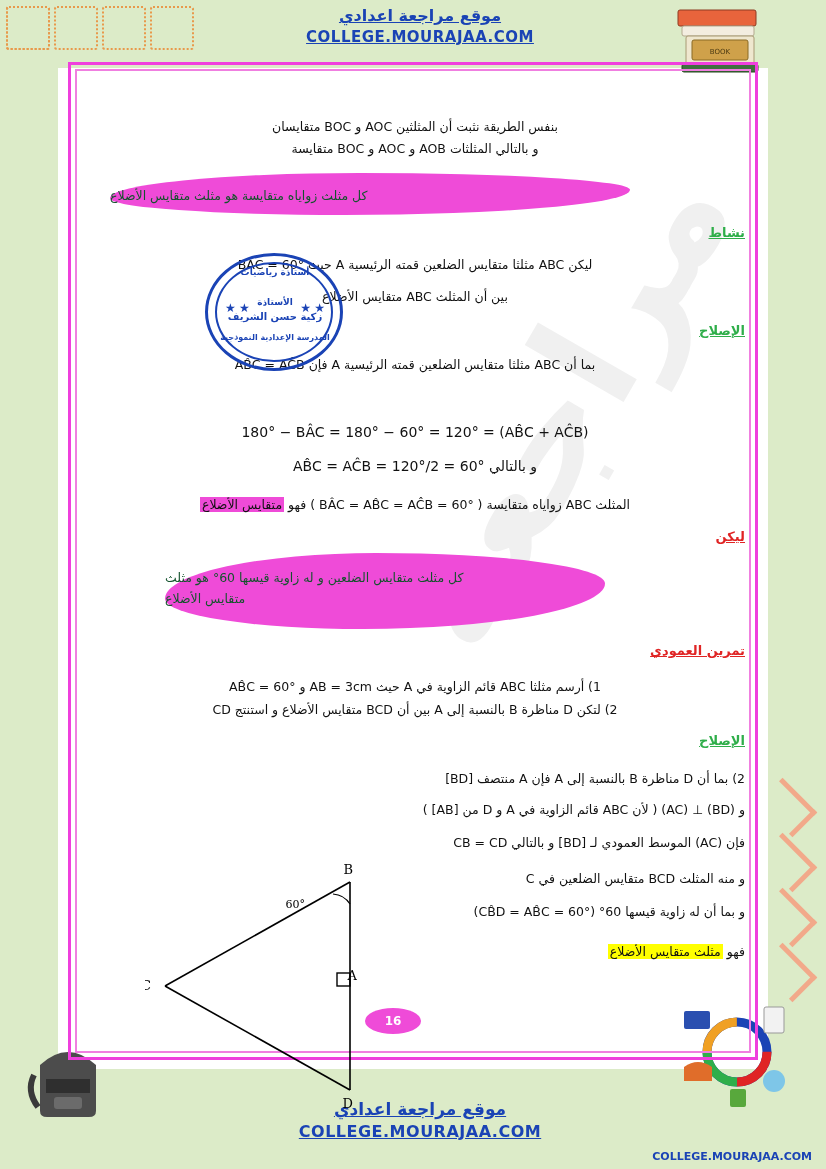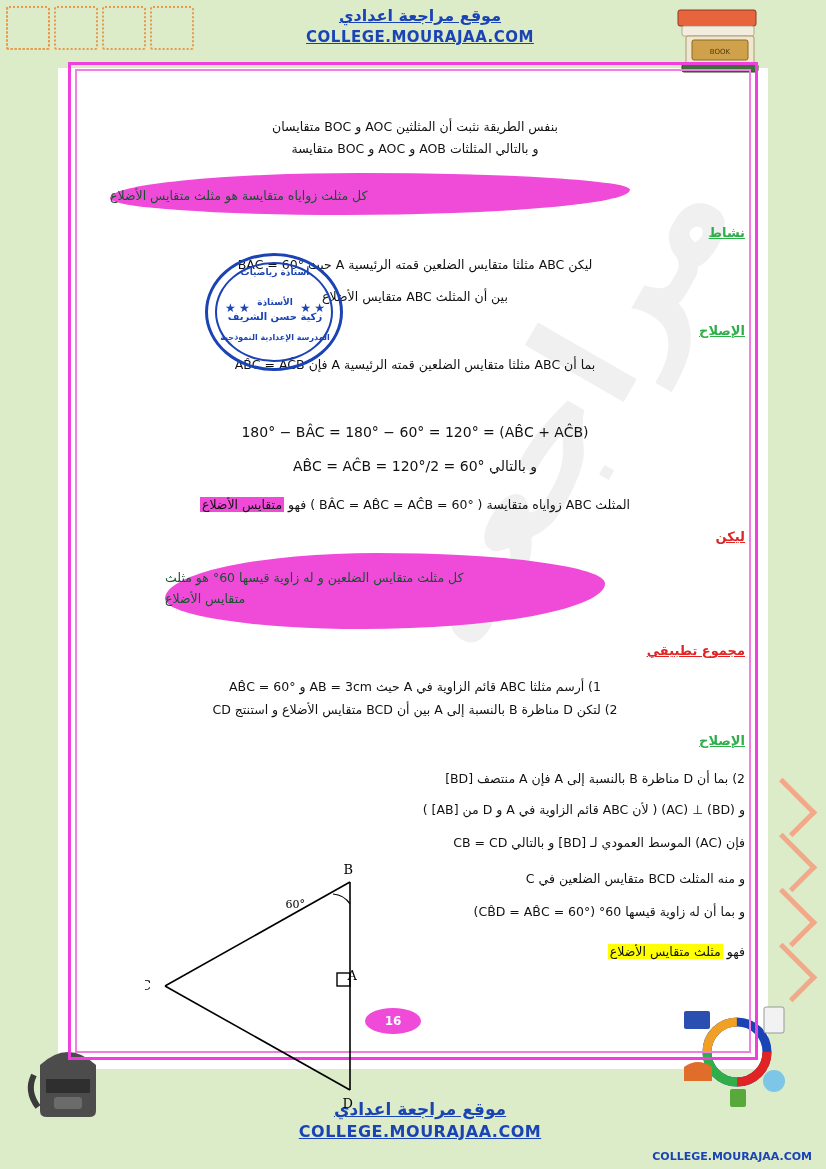--- a/index.html
+++ b/index.html
@@ -168,21 +168,21 @@
     </div>
 
     <div class="sec-title red" style="right:0;top:434px;">ليكن</div>
 
     <div class="blob" style="left:80px;top:458px;width:440px;height:76px;"></div>
     <div class="blob-txt" style="left:80px;top:472px;width:440px;">
       <div>كل مثلث متقايس الضلعين و له زاوية قيسها 60° هو مثلث</div>
       <div>متقايس الأضلاع</div>
     </div>
 
-    <div class="sec-title red" style="right:0;top:548px;">مجموع تطبيقي</div>
+    <div class="sec-title red" style="right:0;top:548px;">تمرين العمودي</div>
 
     <div class="row line" style="top:580px;">1) أرسم مثلثا ABC قائم الزاوية في A حيث AB = 3cm و AB̂C = 60°</div>
     <div class="row line" style="top:603px;">2) لتكن D مناظرة B بالنسبة إلى A بين أن BCD متقايس الأضلاع و استنتج CD</div>
 
     <div class="sec-title green" style="right:0;top:638px;">الإصلاح</div>
 
     <div class="row line r" style="top:672px;padding-left:10px;">2) بما أن D مناظرة B بالنسبة إلى A فإن A منتصف [BD]</div>
     <div class="row line r" style="top:736px;padding-left:10px;">فإن (AC) الموسط العمودي لـ [BD] و بالتالي CB = CD</div>
     <div class="row line r" style="top:703px;padding-left:10px;">و (BD) ⊥ (AC)  ( لأن ABC قائم الزاوية في A و D من [AB] )</div>
     <div class="row line r" style="top:772px;padding-left:10px;">و منه المثلث BCD متقايس الضلعين في C</div>

